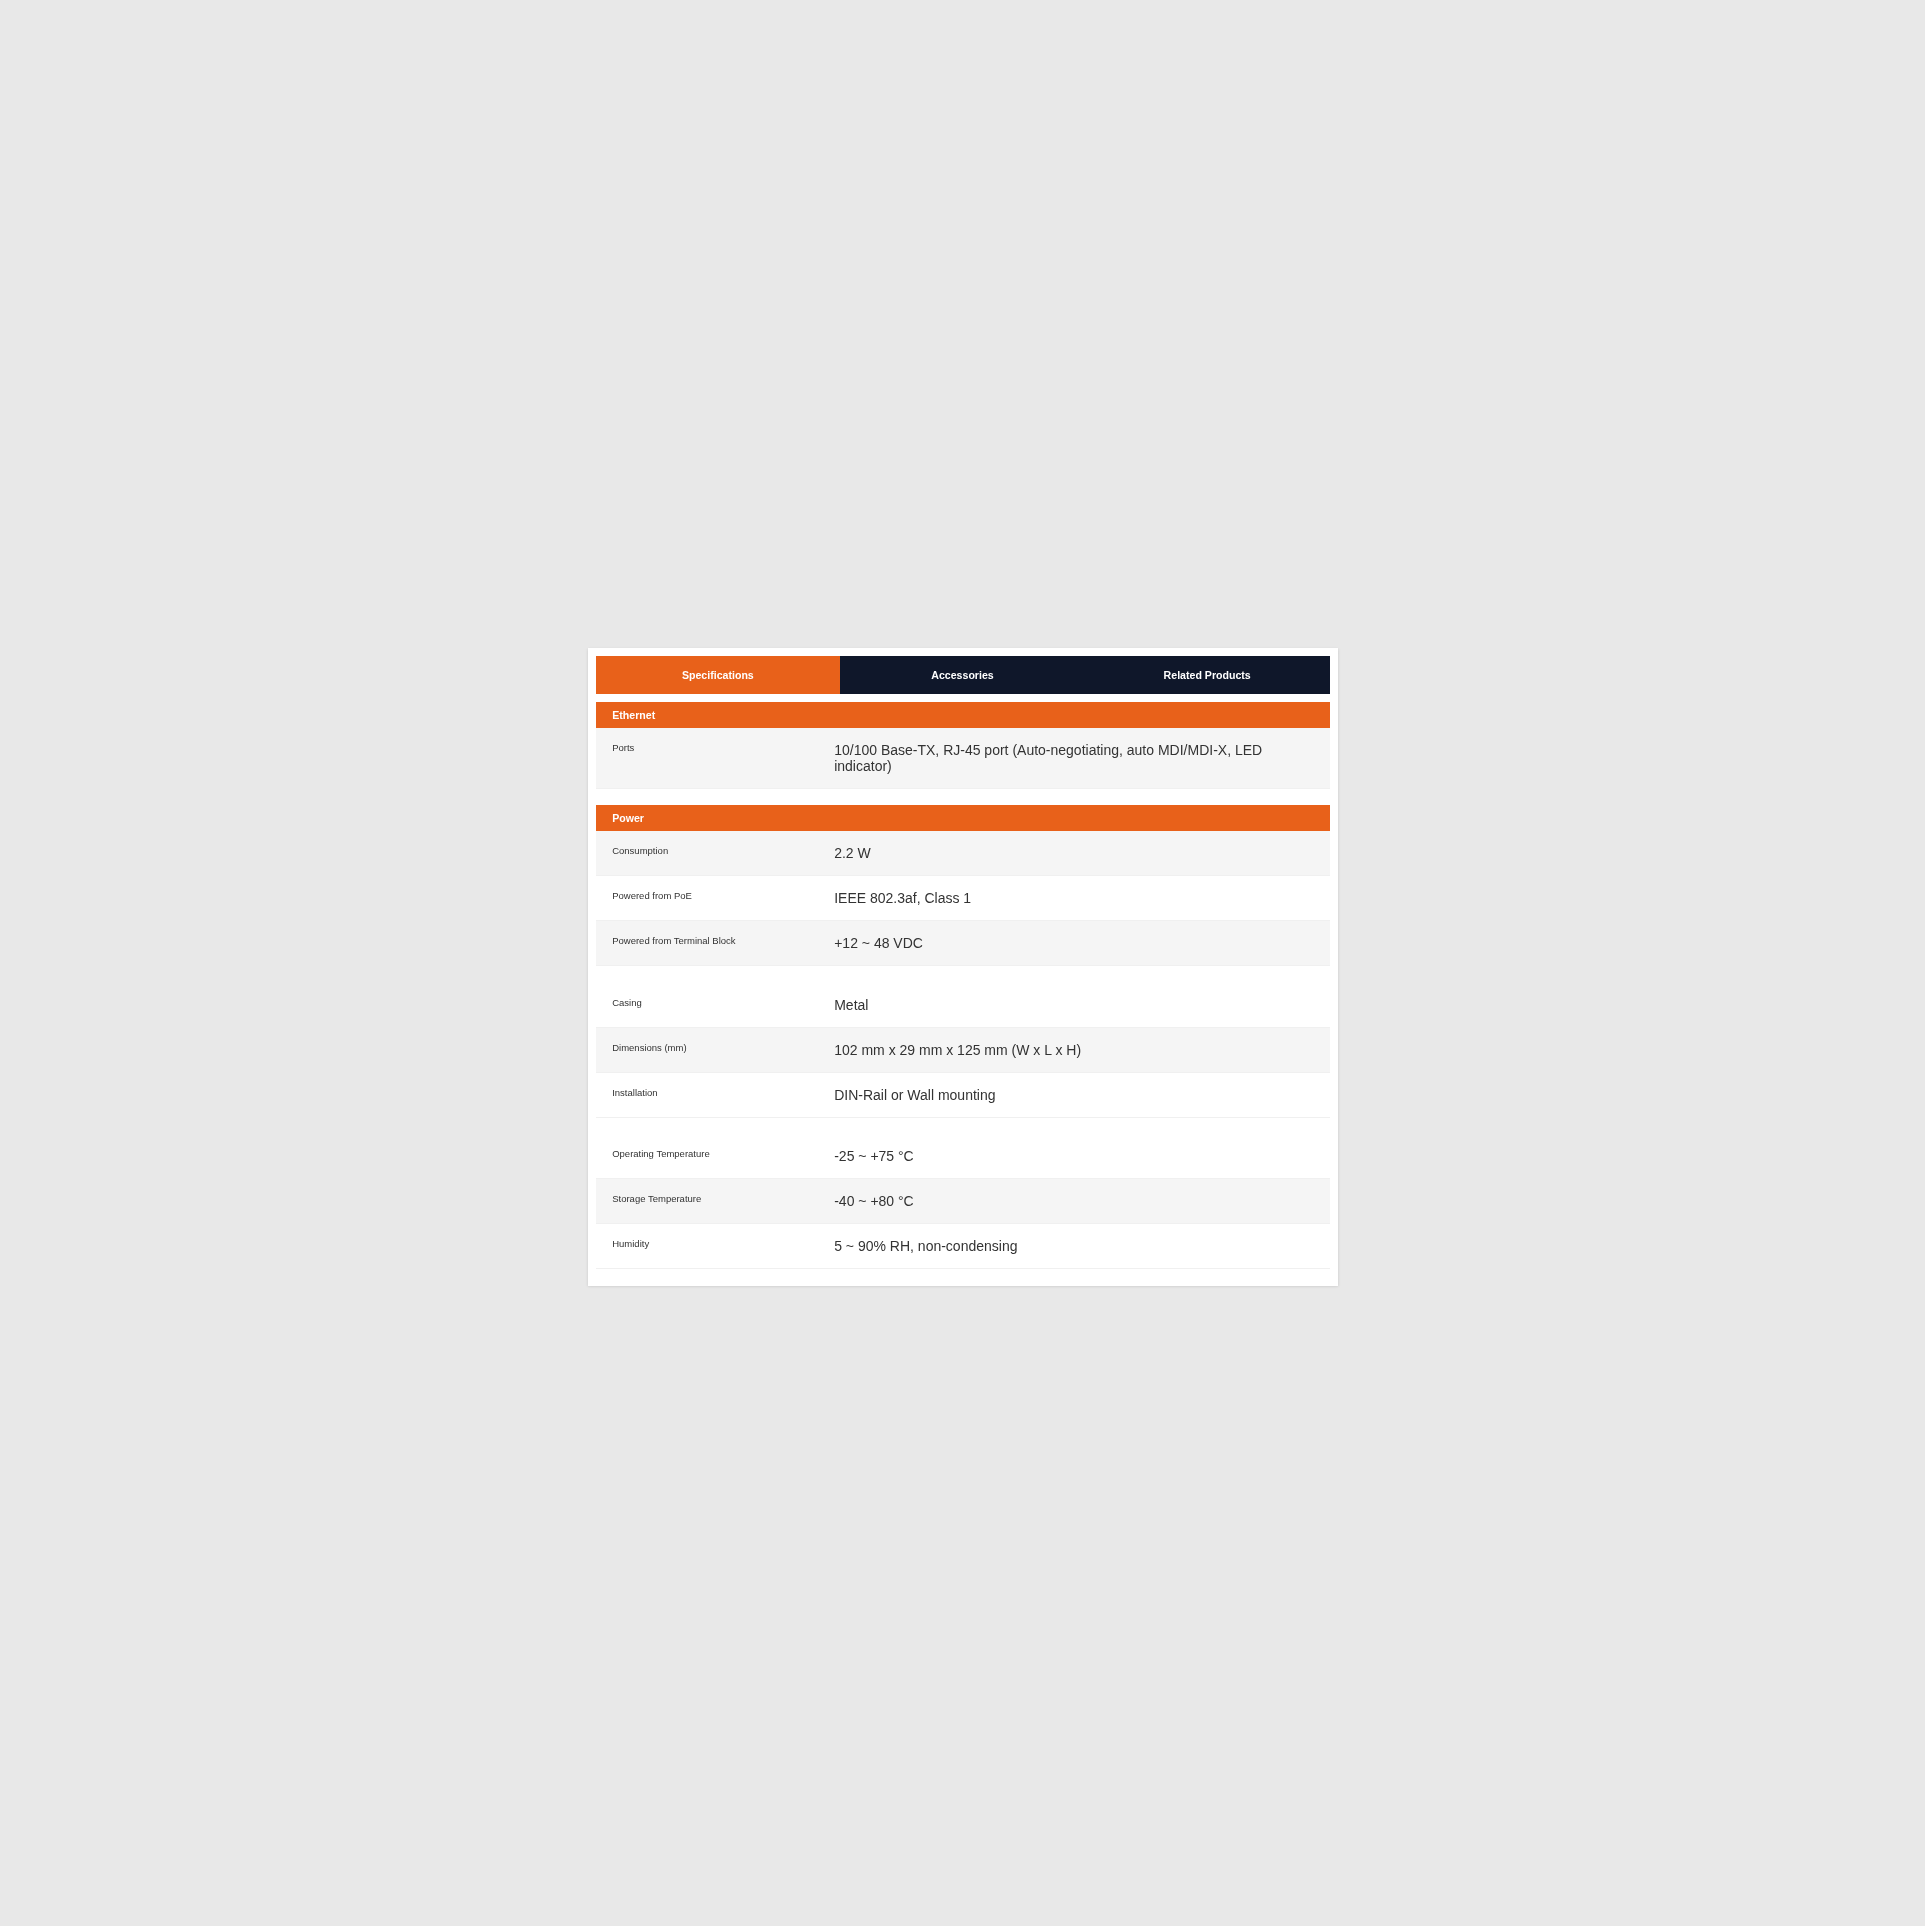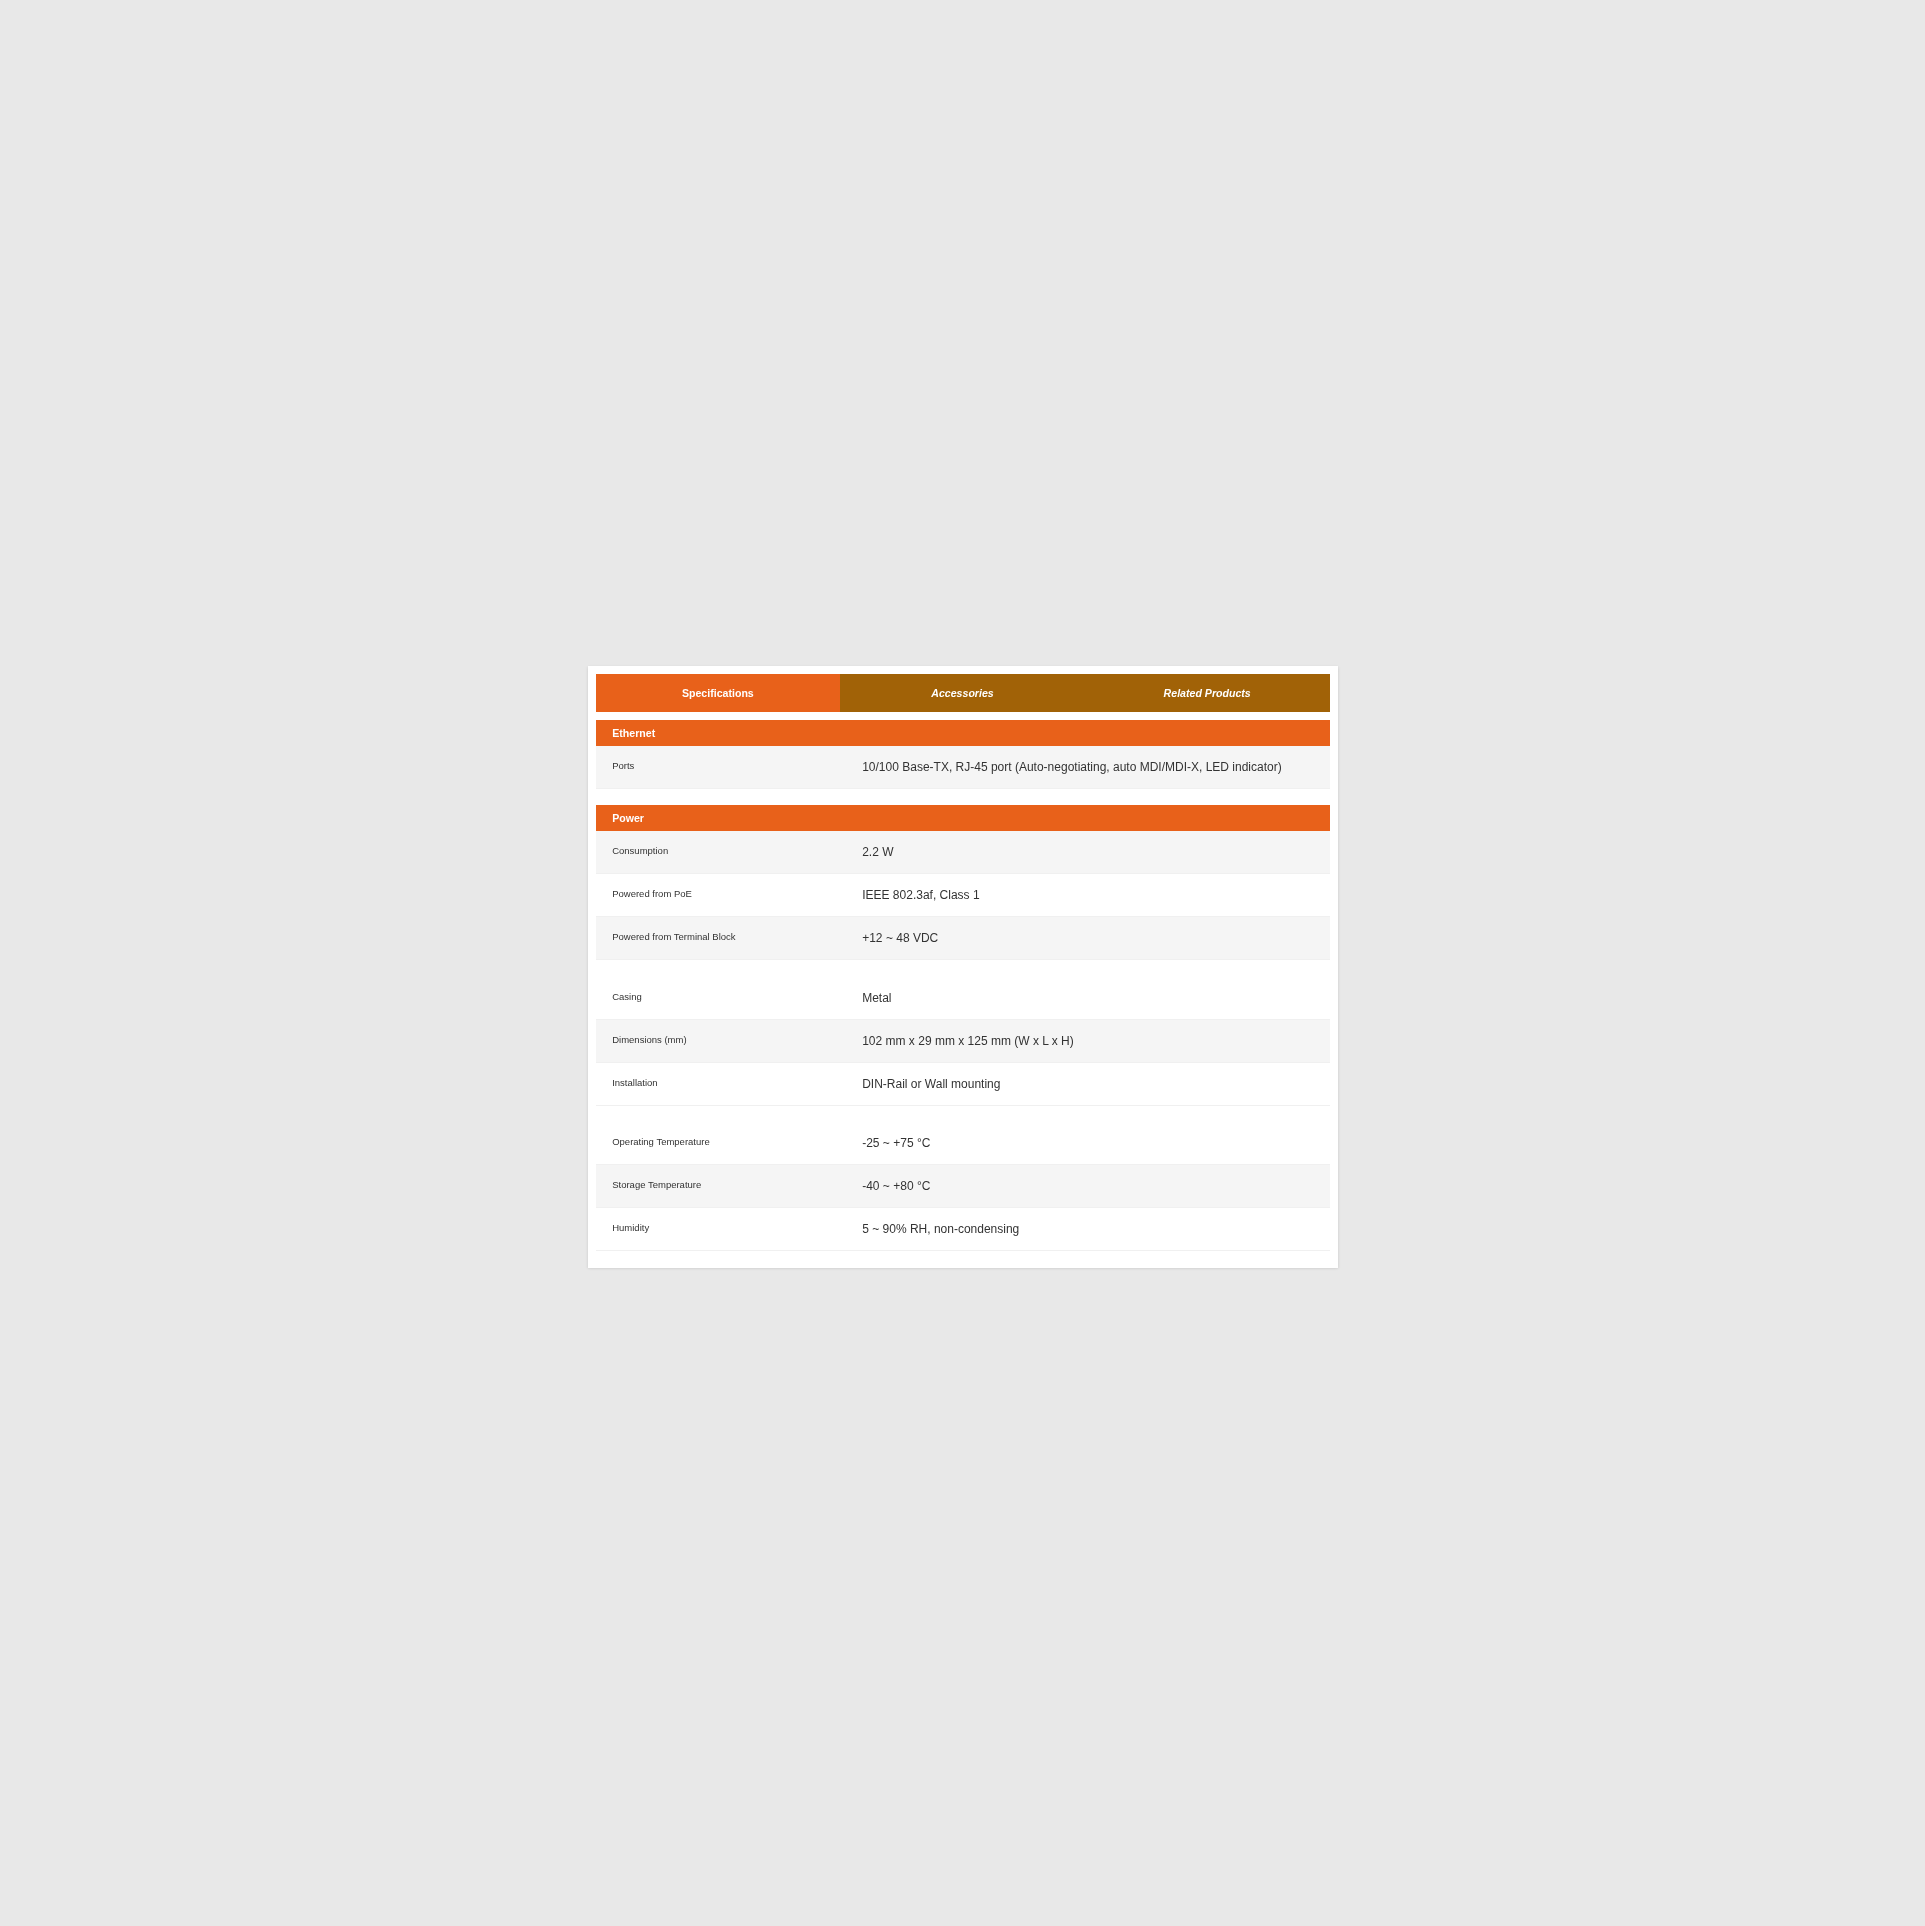--- a/index.html
+++ b/index.html
@@ -44,22 +44,21 @@
       font-size: 10.6px;
       cursor: pointer;
       color: #fff;
     }
 
     .tab-active {
       background-color: #e8611a;
     }
 
     .tab-inactive {
-      background-color: #a16207;
-      font-style: italic;
+      background-color: #0f172a;
     }
 
     .spec-section {
       width: 100%;
     }
 
     .section-header {
       background-color: #e8611a;
       color: #fff;
       padding: 7px 12.7px;
@@ -88,22 +87,21 @@
     .spec-label {
       width: 205px;
       min-width: 205px;
       color: #333;
       font-size: 9.5px;
     }
 
     .spec-value {
       flex: 1;
       color: #333;
-      font-size: 12px;
-      margin-left: 28px;
+      font-size: 14px;
     }
 
     .section-spacer {
       height: 8.5px;
       background: #fff;
     }
   </style>
 </head>
 <body>
 

